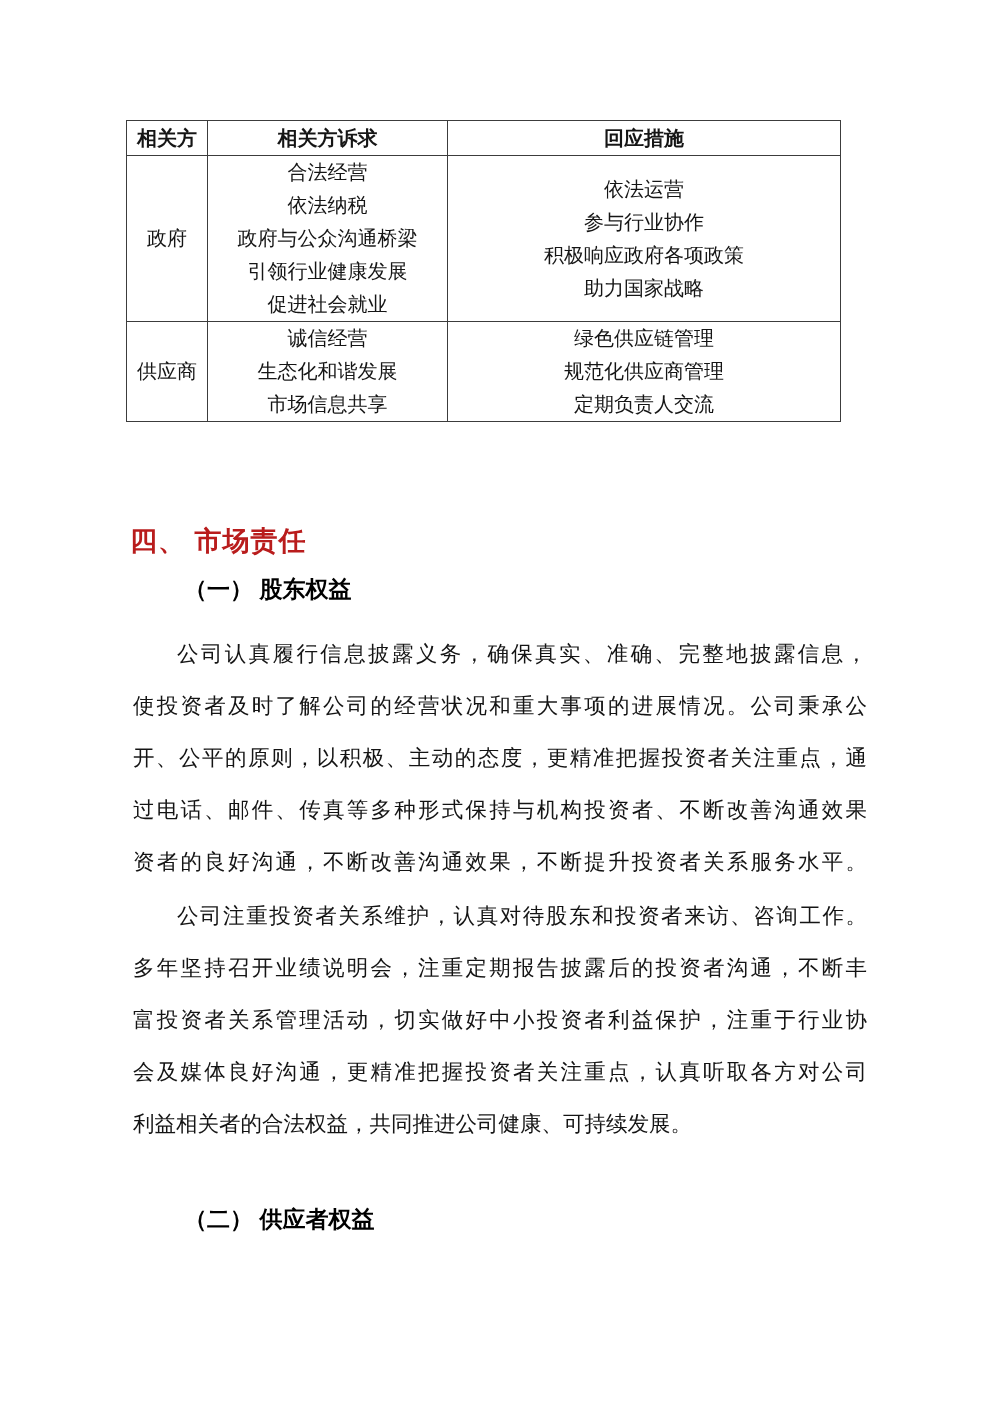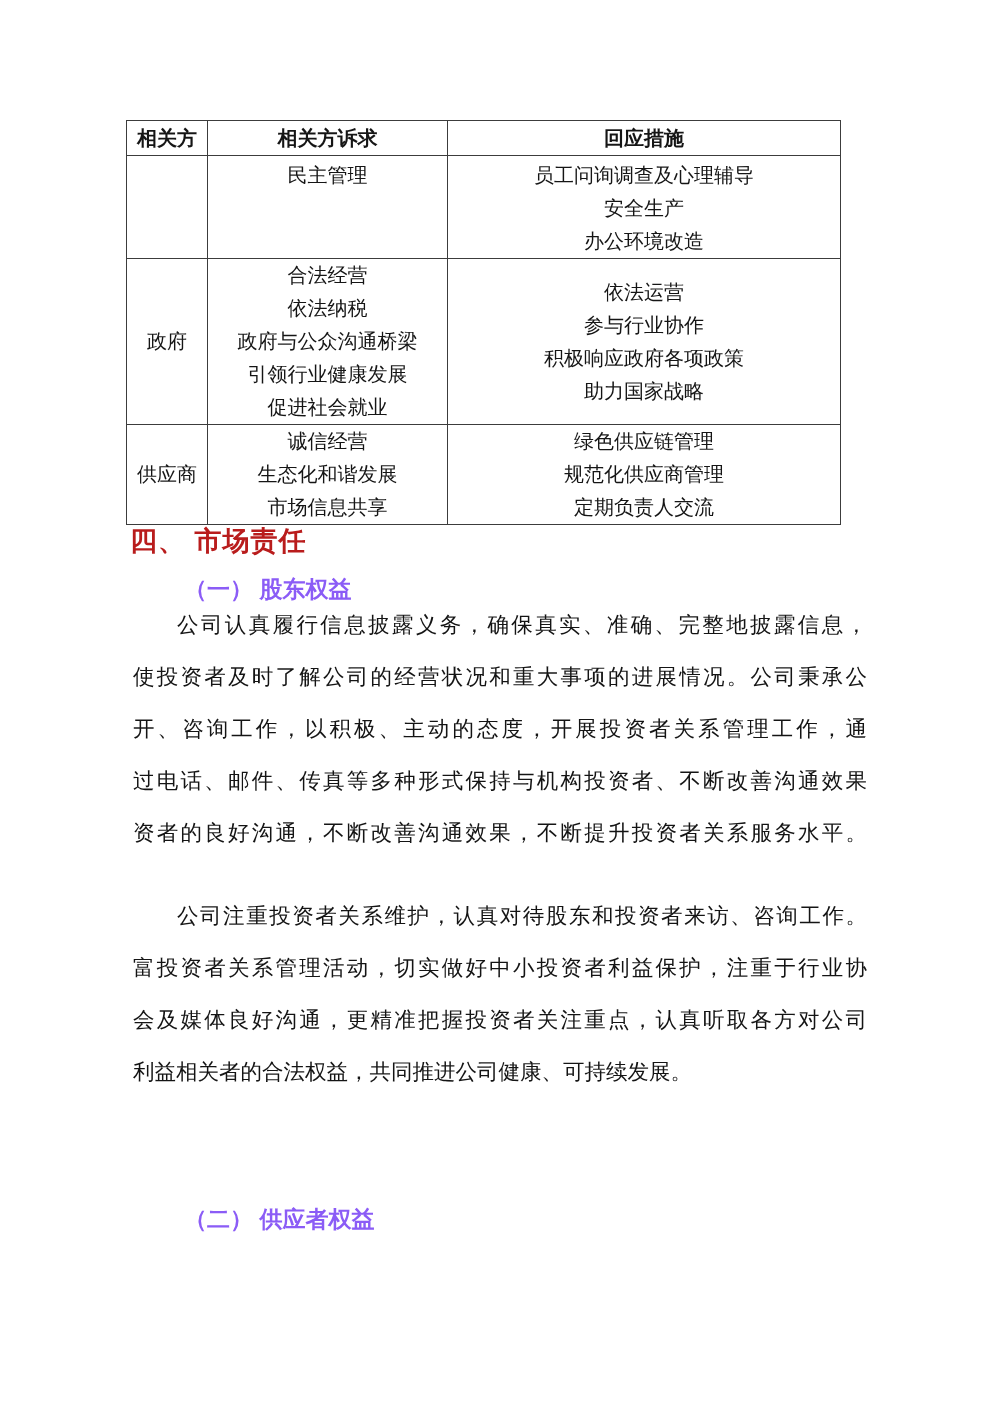--- a/index.html
+++ b/index.html
@@ -58,34 +58,34 @@
     letter-spacing: 1px;
     color: #b91c1c;
   }
   .h-sub {
     position: absolute;
     left: 184px;
     font-family: "Liberation Sans", "DejaVu Sans", sans-serif;
     font-weight: bold;
     font-size: 23px;
     line-height: 30px;
-    color: #8b5cf6;
+    color: #000000;
   }
   .h-sub1 { top: 574px; }
   .h-sub2 { top: 1204px; }
 
   
   .para {
     position: absolute;
     left: 133px;
     width: 734px;
     font-size: 21.5px;
     color: #141414;
   }
-  .p1 { top: 599px; }
+  .p1 { top: 628px; }
   .p2 { top: 890px; }
   .p3 { top: 1256px; }
   .line {
     height: 52px;
     line-height: 52px;
     text-align: justify;
     text-align-last: justify;
     overflow: hidden;
   }
   .line.indent { padding-left: 44px; width: 690px; }
@@ -115,27 +115,20 @@
       <col style="width:393px">
     </colgroup>
     <thead>
       <tr>
         <th>相关方</th>
         <th>相关方诉求</th>
         <th>回应措施</th>
       </tr>
     </thead>
     <tbody>
-      <tr class="row-cont">
-        <td></td>
-        <td>民主管理</td>
-        <td>员工问询调查及心理辅导
-安全生产
-办公环境改造</td>
-      </tr>
       <tr class="row-gov">
         <td>政府</td>
         <td>合法经营
 依法纳税
 政府与公众沟通桥梁
 引领行业健康发展
 促进社会就业</td>
         <td>依法运营
 参与行业协作
 积极响应政府各项政策
@@ -153,27 +146,28 @@
     </tbody>
   </table>
 
   <div class="h-major">四、 市场责任</div>
 
   <div class="h-sub h-sub1">（一） 股东权益</div>
 
   <div class="para p1">
     <div class="line indent">公司认真履行信息披露义务，确保真实、准确、完整地披露信息，</div>
     <div class="line">使投资者及时了解公司的经营状况和重大事项的进展情况。公司秉承公</div>
-    <div class="line">开、咨询工作，以积极、主动的态度，开展投资者关系管理工作，通</div>
+    <div class="line">开、公平的原则，以积极、主动的态度，更精准把握投资者关注重点，通</div>
     <div class="line">过电话、邮件、传真等多种形式保持与机构投资者、不断改善沟通效果</div>
     <div class="line">资者的良好沟通，不断改善沟通效果，不断提升投资者关系服务水平。</div>
   </div>
 
   <div class="para p2">
     <div class="line indent">公司注重投资者关系维护，认真对待股东和投资者来访、咨询工作。</div>
+    <div class="line">多年坚持召开业绩说明会，注重定期报告披露后的投资者沟通，不断丰</div>
     <div class="line">富投资者关系管理活动，切实做好中小投资者利益保护，注重于行业协</div>
     <div class="line">会及媒体良好沟通，更精准把握投资者关注重点，认真听取各方对公司</div>
     <div class="line endline">利益相关者的合法权益，共同推进公司健康、可持续发展。</div>
   </div>
 
   <div class="h-sub h-sub2">（二） 供应者权益</div>
 
 
   <div class="page-footer">6</div>
 

